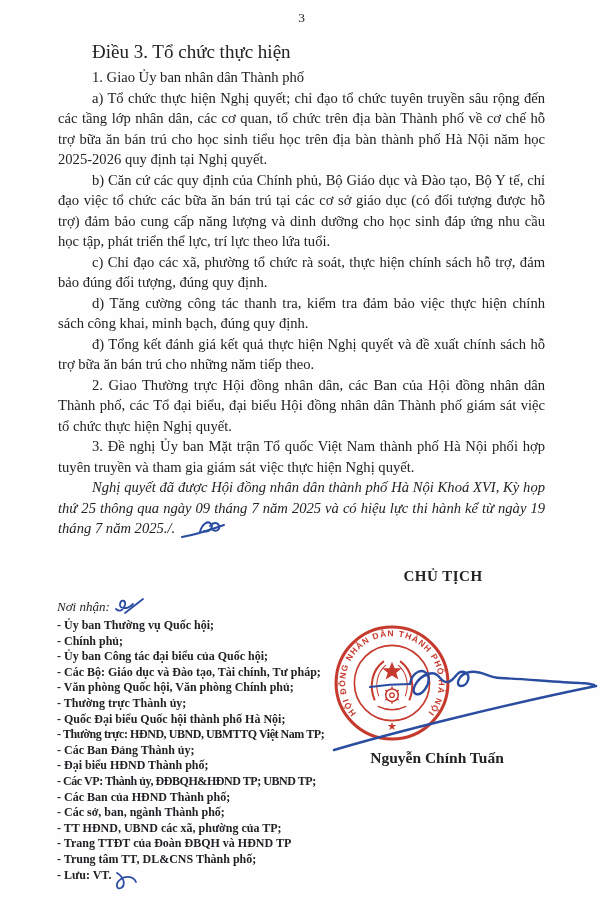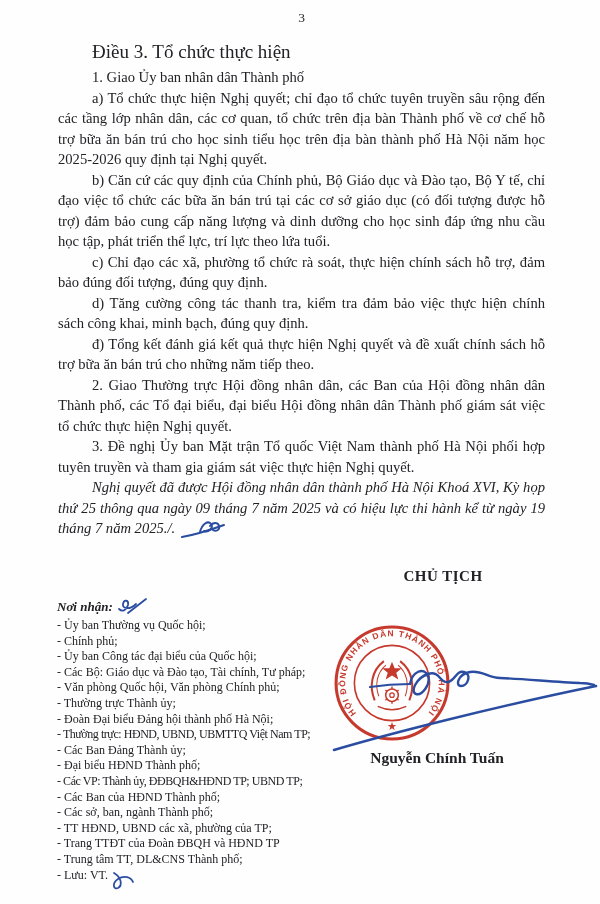--- a/index.html
+++ b/index.html
@@ -28,22 +28,22 @@
   }
   .closing{font-style:italic;}
   .mark{color:var(--ink-blue);}
   .mark path{fill:none;stroke:currentColor;stroke-linecap:round;stroke-linejoin:round;}
   .squiggle{display:inline-block;width:46px;height:22px;vertical-align:-7px;margin-left:5px;}
   .check{display:inline-block;width:34px;height:18px;vertical-align:-4px;margin-left:3px;}
   .flourish{display:inline-block;width:28px;height:22px;vertical-align:-13px;margin-left:1px;}
 
   
   .recipients{position:absolute;left:57px;top:597px;width:300px;}
-  .r-label{font-size:13px;font-weight:bold;font-style:italic;margin-top:12px;}
-  .r-items{margin-top:3px;font-size:12px;line-height:15.6px;}
+  .r-label{font-size:13px;font-weight:normal;font-style:italic;margin-top:12px;}
+  .r-items{margin-top:3px;font-size:12px;line-height:15.6px;font-weight:bold;}
   .r-item.condensed{letter-spacing:-0.45px;}
 
   .sig-title{position:absolute;left:352px;top:568px;width:182px;text-align:center;
     font-size:15px;font-weight:bold;letter-spacing:0.5px;}
   .sig-name{position:absolute;left:348px;top:749px;width:178px;text-align:center;
     font-size:15.5px;font-weight:bold;}
   .seal{position:absolute;left:332px;top:623px;width:120px;height:120px;color:var(--seal-red);}
   .seal path,.seal circle,.seal line{fill:none;stroke:currentColor;}
   .seal text{fill:currentColor;stroke:none;}
   .sig-strokes{position:absolute;left:328px;top:650px;width:274px;height:130px;color:var(--ink-blue);}
@@ -78,21 +78,21 @@
         <path stroke-width="1.8" d="M 3,12 C 6,15 10,14 12,8 C 13,3 8,2 7,7 C 6,12 14,13 20,7"></path>
         <path stroke-width="1.8" d="M 12,16 L 30,2"></path>
       </svg></div>
     <div class="r-items">
       <div class="r-item">- Ủy ban Thường vụ Quốc hội;</div>
       <div class="r-item">- Chính phủ;</div>
       <div class="r-item">- Ủy ban Công tác đại biểu của Quốc hội;</div>
       <div class="r-item">- Các Bộ: Giáo dục và Đào tạo, Tài chính, Tư pháp;</div>
       <div class="r-item">- Văn phòng Quốc hội, Văn phòng Chính phủ;</div>
       <div class="r-item">- Thường trực Thành ủy;</div>
-      <div class="r-item">- Đoàn Đại biểu Đảng hội thành phố Hà Nội;</div>
+      <div class="r-item">- Quốc Đại biểu Quốc hội thành phố Hà Nội;</div>
       <div class="r-item condensed">- Thường trực: HĐND, UBND, UBMTTQ Việt Nam TP;</div>
       <div class="r-item">- Các Ban Đảng Thành ủy;</div>
       <div class="r-item">- Đại biểu HĐND Thành phố;</div>
       <div class="r-item condensed">- Các VP: Thành ủy, ĐĐBQH&amp;HĐND TP; UBND TP;</div>
       <div class="r-item">- Các Ban của HĐND Thành phố;</div>
       <div class="r-item">- Các sở, ban, ngành Thành phố;</div>
       <div class="r-item">- TT HĐND, UBND các xã, phường của TP;</div>
       <div class="r-item">- Trang TTĐT của Đoàn ĐBQH và HĐND TP</div>
       <div class="r-item">- Trung tâm TT, DL&amp;CNS Thành phố;</div>
       <div class="r-item"><span>- Lưu: VT.</span><svg class="mark flourish" viewBox="0 0 28 22">

